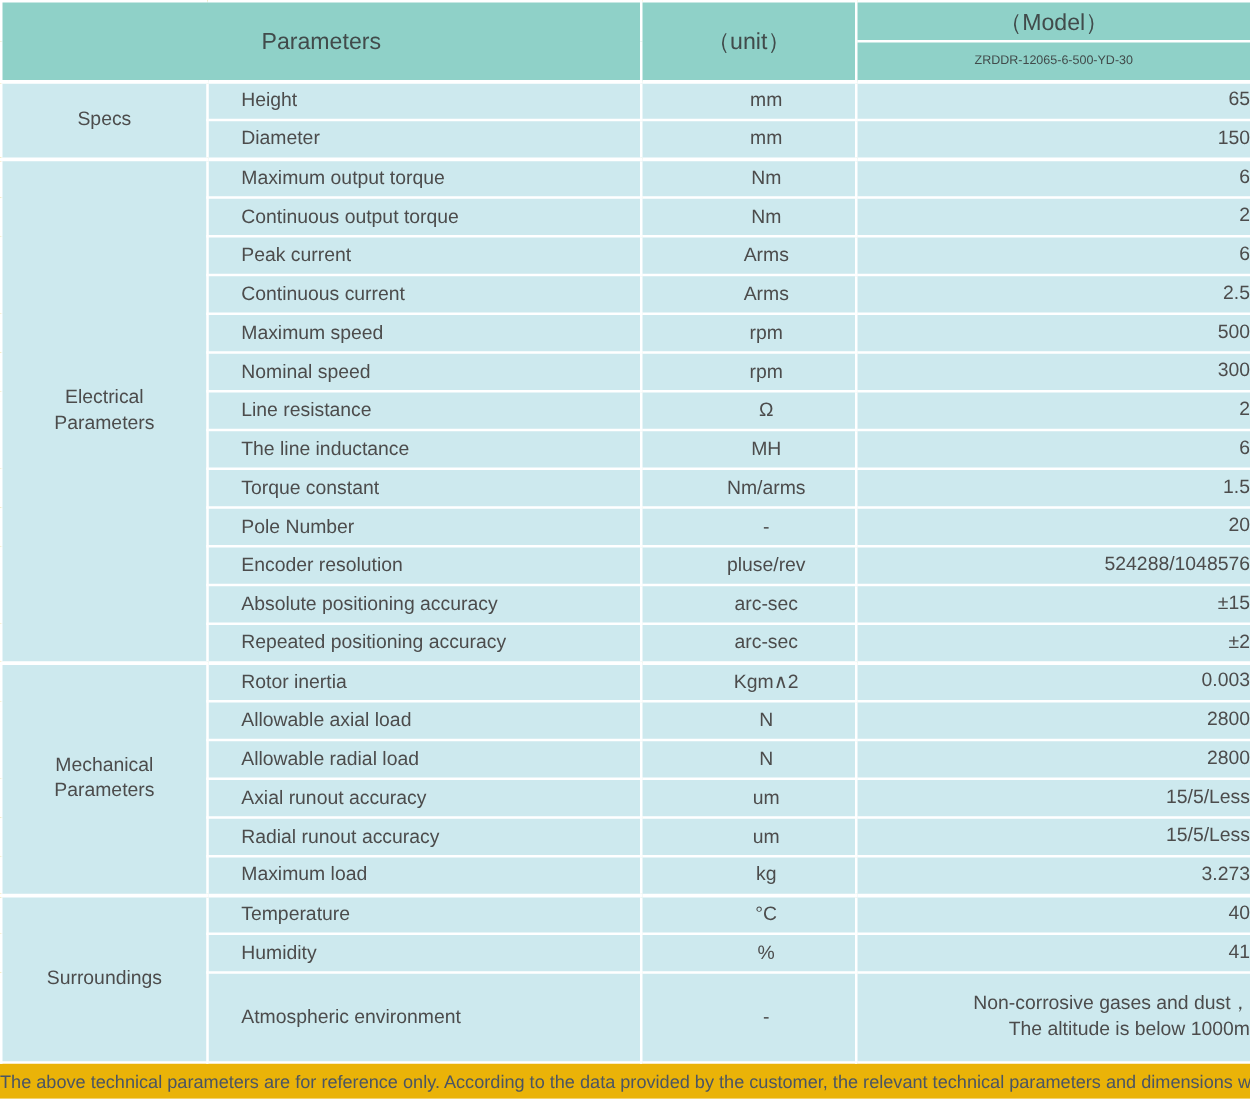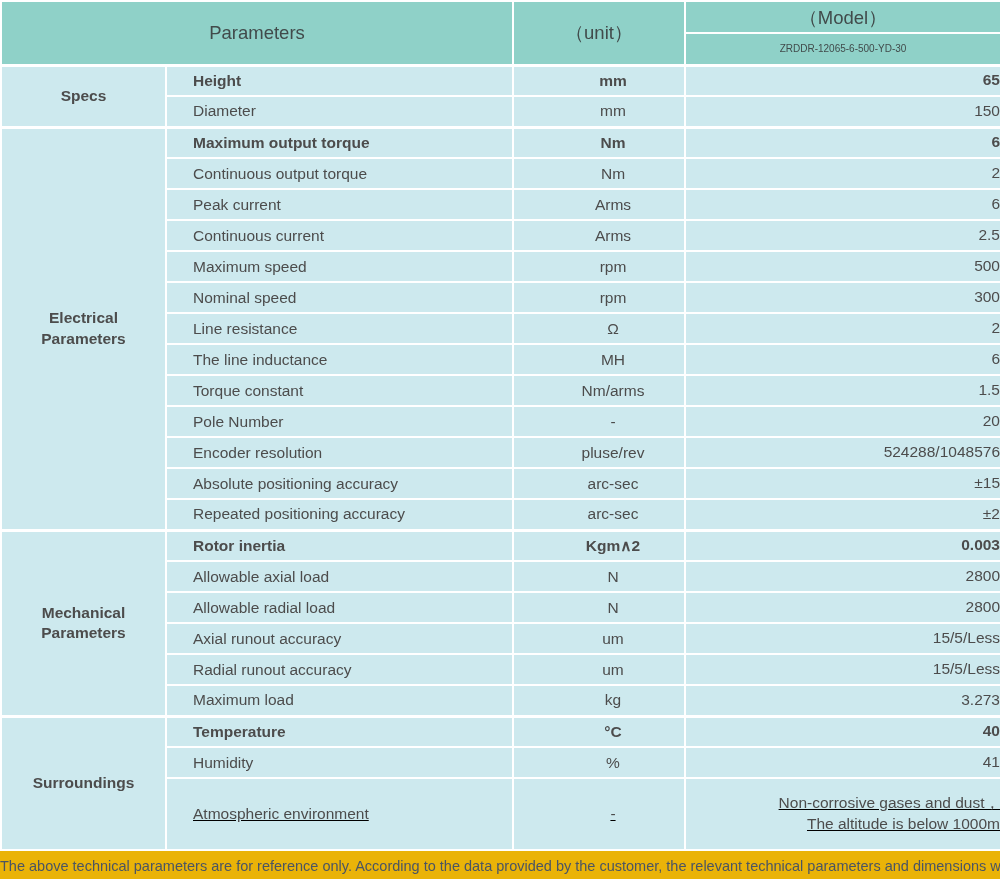--- a/index.html
+++ b/index.html
@@ -43,22 +43,22 @@
   thead th {
     background: var(--header-bg);
     color: var(--header-text);
     font-weight: normal;
     text-align: center;
   }
   th.h-params, th.h-unit, th.h-model { font-size: 18.5px; }
   th.h-model-value { font-size: 10px; }
 
   tbody tr { height: 31px; }
-  tbody tr.tall-row { height: 72px; text-decoration: underline; }
-  tbody tr.section-start td { border-top-width: 3px; font-weight: bold; }
+  tbody tr.tall-row { height: 72px; }
+  tbody tr.section-start td { border-top-width: 3px; }
 
   tbody td {
     background: var(--row-bg);
     color: var(--body-text);
     font-size: 15.5px;
   }
   td.section-cell {
     text-align: center;
     padding: 16px 20px;
     line-height: 1.3;

